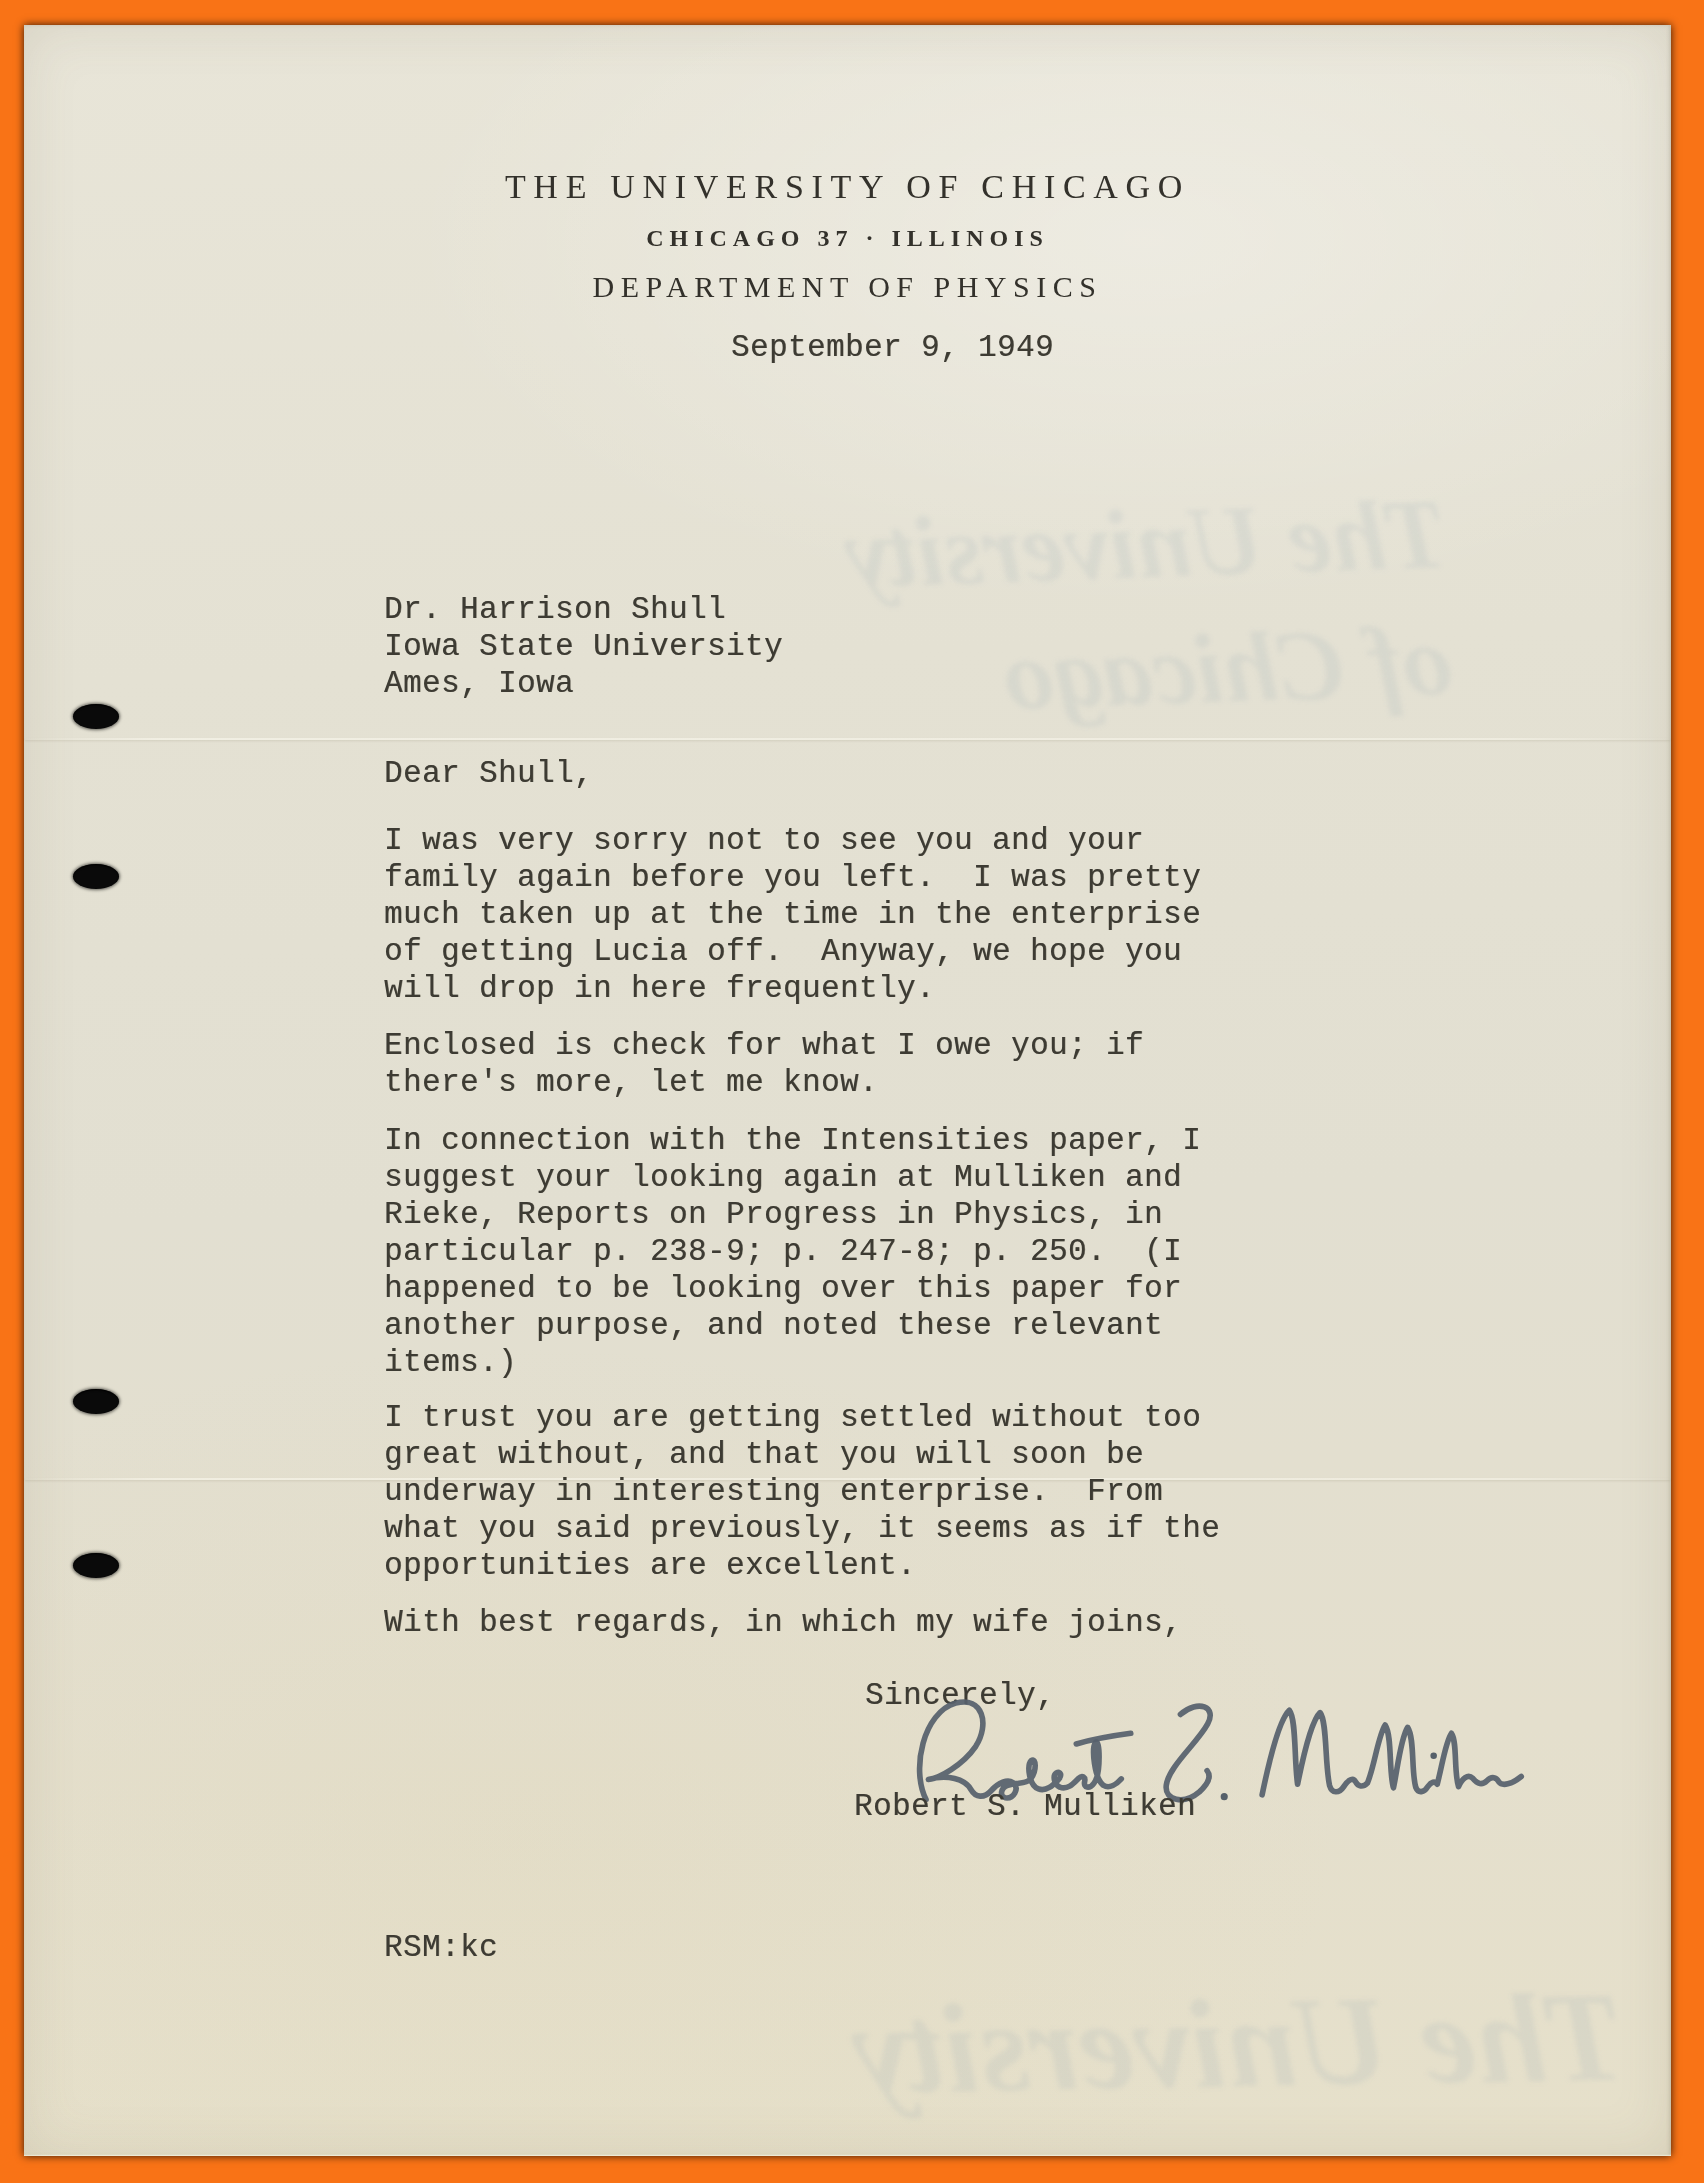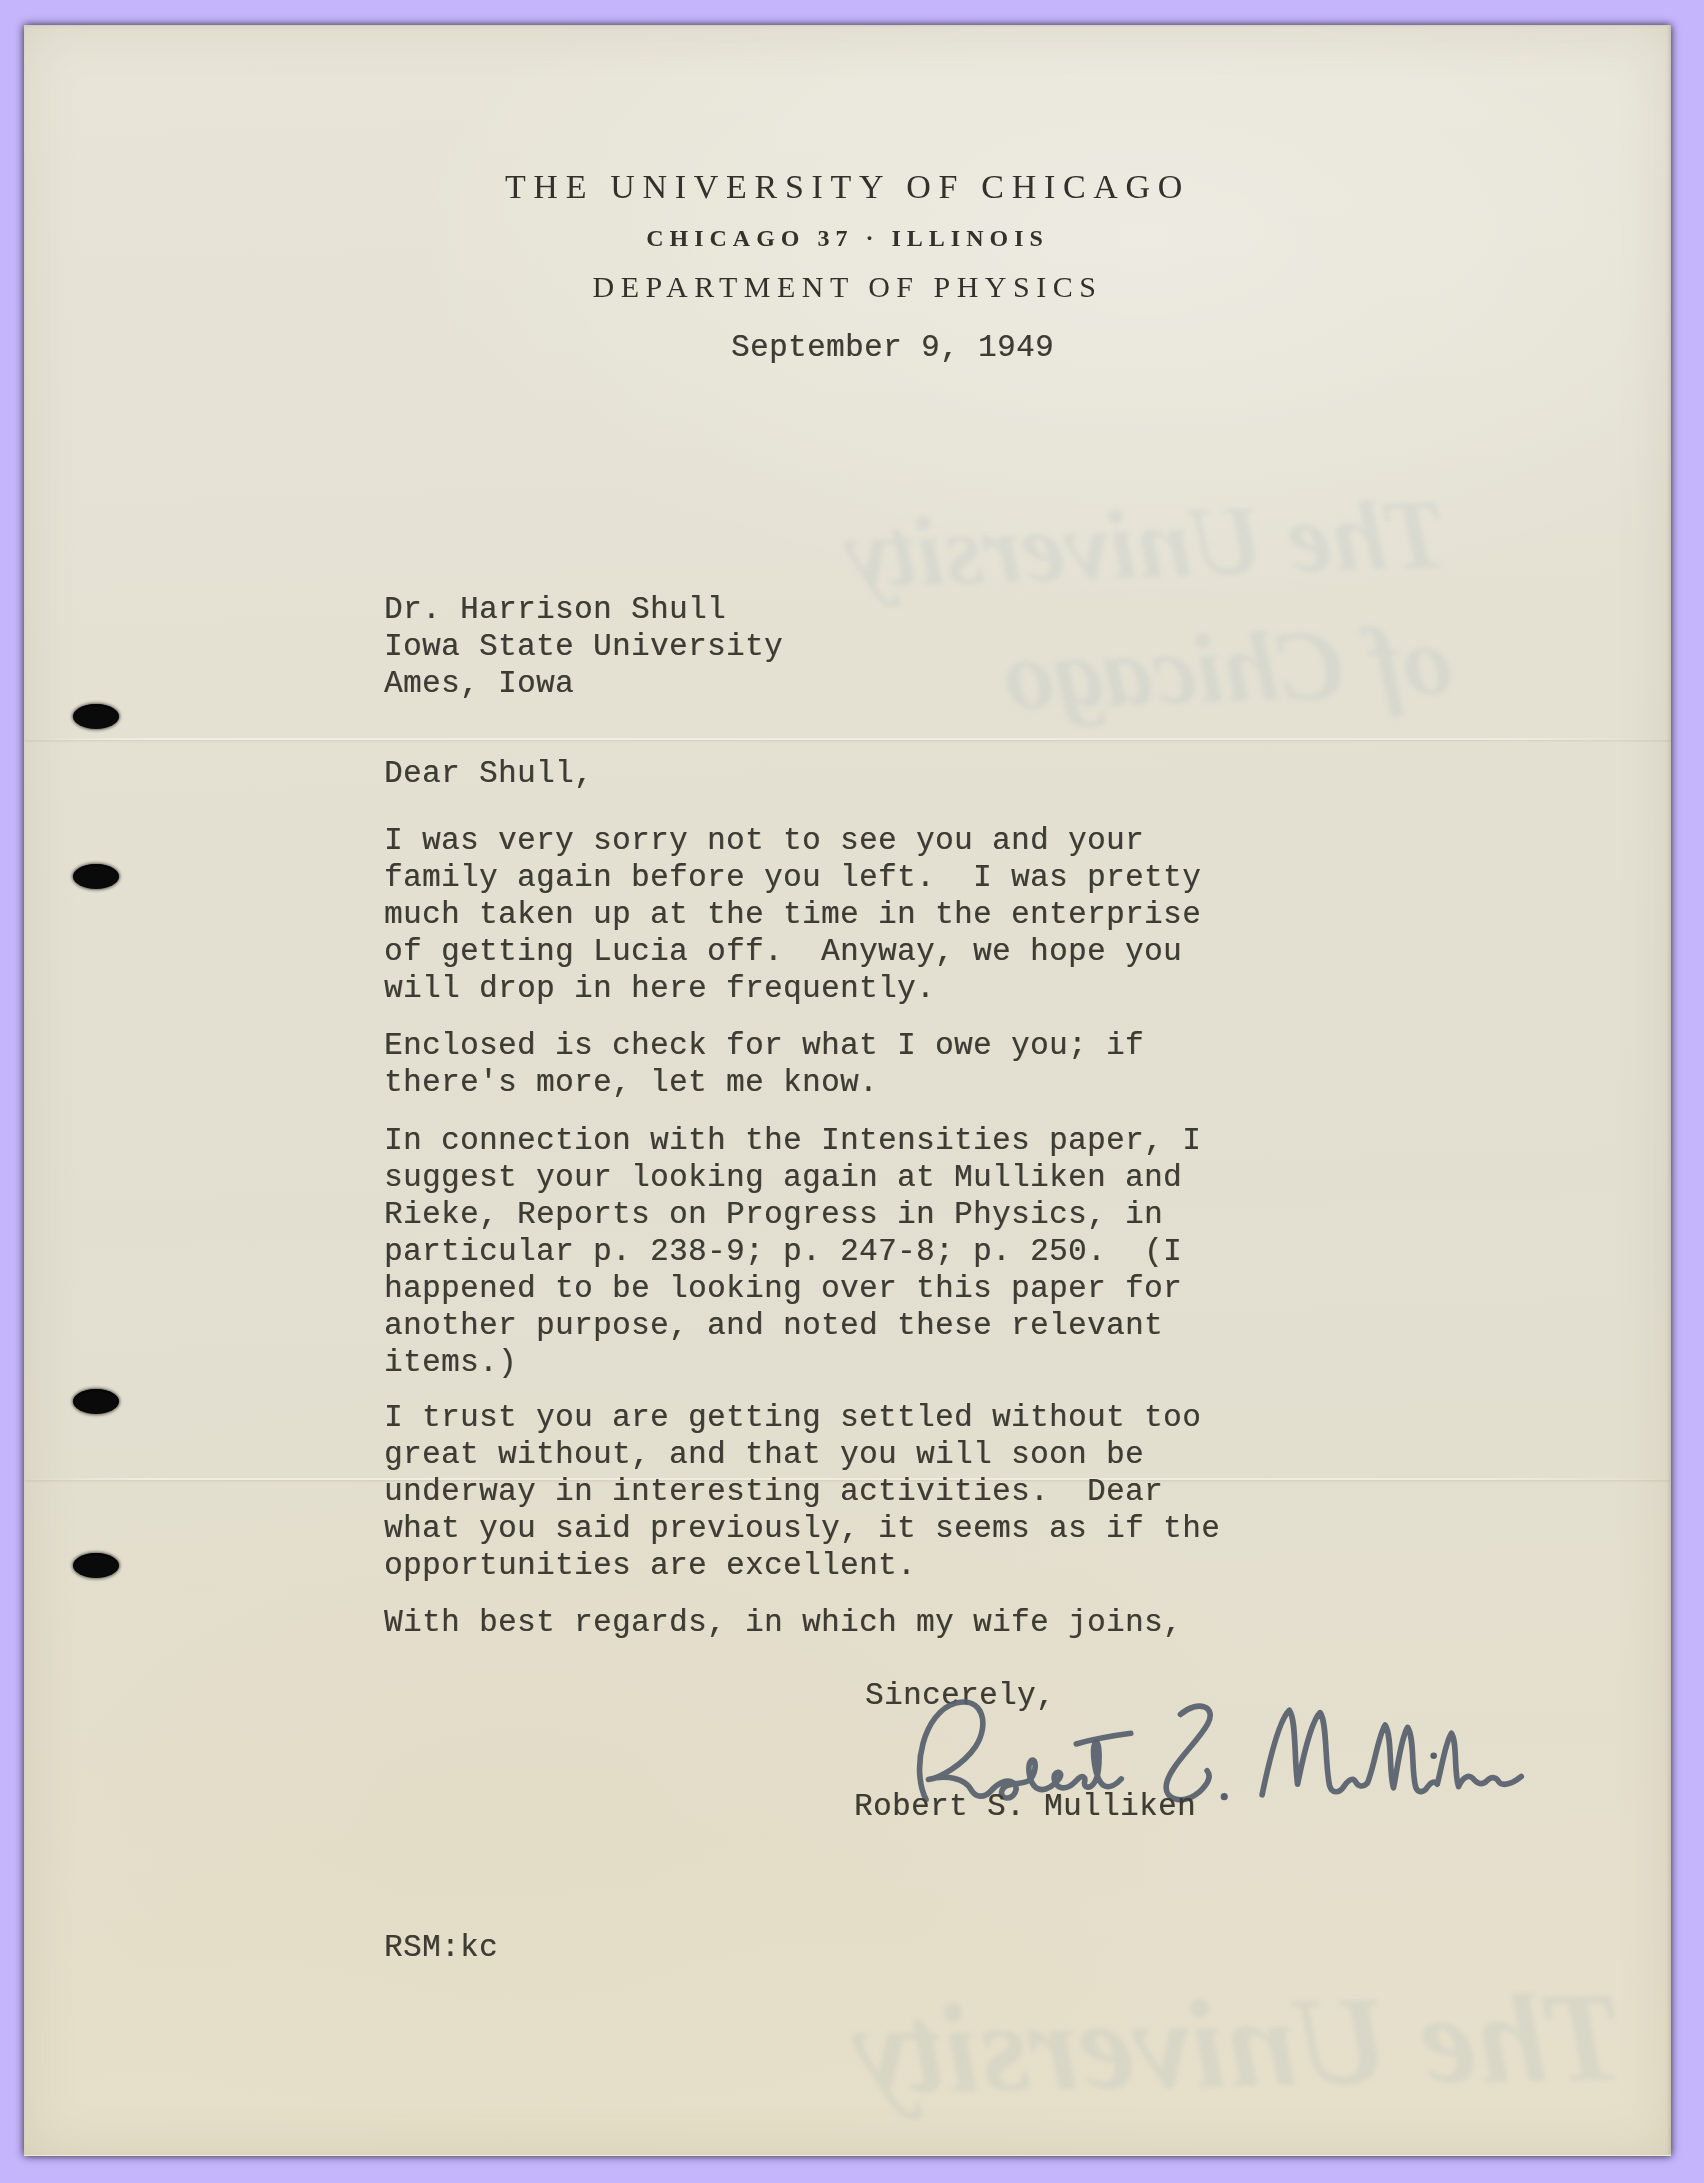--- a/index.html
+++ b/index.html
@@ -1,18 +1,18 @@
 <!DOCTYPE html>
 <html style="font-size:9.5px"><head>
 <meta charset="utf-8">
 <style>
   html,body{margin:0;padding:0;background:#0b0b0a;}
   #canvas{
     position:relative;width:1705px;height:2183px;overflow:hidden;
-    background:#c4b5fd;
+    background:#f97316;
     font-family:"Liberation Sans",sans-serif;
   }
   #paper{
     position:absolute;left:24px;top:25px;width:1647px;height:2131px;
     background:
       radial-gradient(ellipse 1066px 533px at 68% 10%, rgba(255,255,255,.28), rgba(255,255,255,0) 70%),
       radial-gradient(ellipse 1184px 710px at 30% 85%, rgba(214,200,150,.10), rgba(214,200,150,0) 70%),
       linear-gradient(178deg,#e8e5d8 0%,#e4e1d3 30%,#e2dfd1 55%,#e4dfcd 80%,#e6e0ca 100%);
     box-shadow: inset 0 0 53px rgba(110,100,70,.14), inset 0 -1.2px 0 rgba(255,252,235,.8), inset -1.8px 0 3.6px rgba(90,85,60,.18), 0 0 8.3px rgba(0,0,0,.8);
   }
@@ -104,21 +104,21 @@
       <div class="tline">suggest your looking again at Mulliken and</div>
       <div class="tline">Rieke, Reports on Progress in Physics, in</div>
       <div class="tline">particular p. 238-9; p. 247-8; p. 250.  (I</div>
       <div class="tline">happened to be looking over this paper for</div>
       <div class="tline">another purpose, and noted these relevant</div>
       <div class="tline">items.)</div>
     </div>
   <div class="mono" style="left:384px;top:1399px">
       <div class="tline">I trust you are getting settled without too</div>
       <div class="tline">great without, and that you will soon be</div>
-      <div class="tline">underway in interesting activities.  Dear</div>
+      <div class="tline">underway in interesting enterprise.  From</div>
       <div class="tline">what you said previously, it seems as if the</div>
       <div class="tline">opportunities are excellent.</div>
     </div>
   <div class="mono" style="left:384px;top:1604px">
       <div class="tline">With best regards, in which my wife joins,</div>
     </div>
 
   <div class="mono tline" style="left:865px;top:1677px">Sincerely,</div>
 
   <svg id="signature" width="639" height="126" viewBox="0 0 1080 212" aria-label="Robert S. Mulliken signature">

